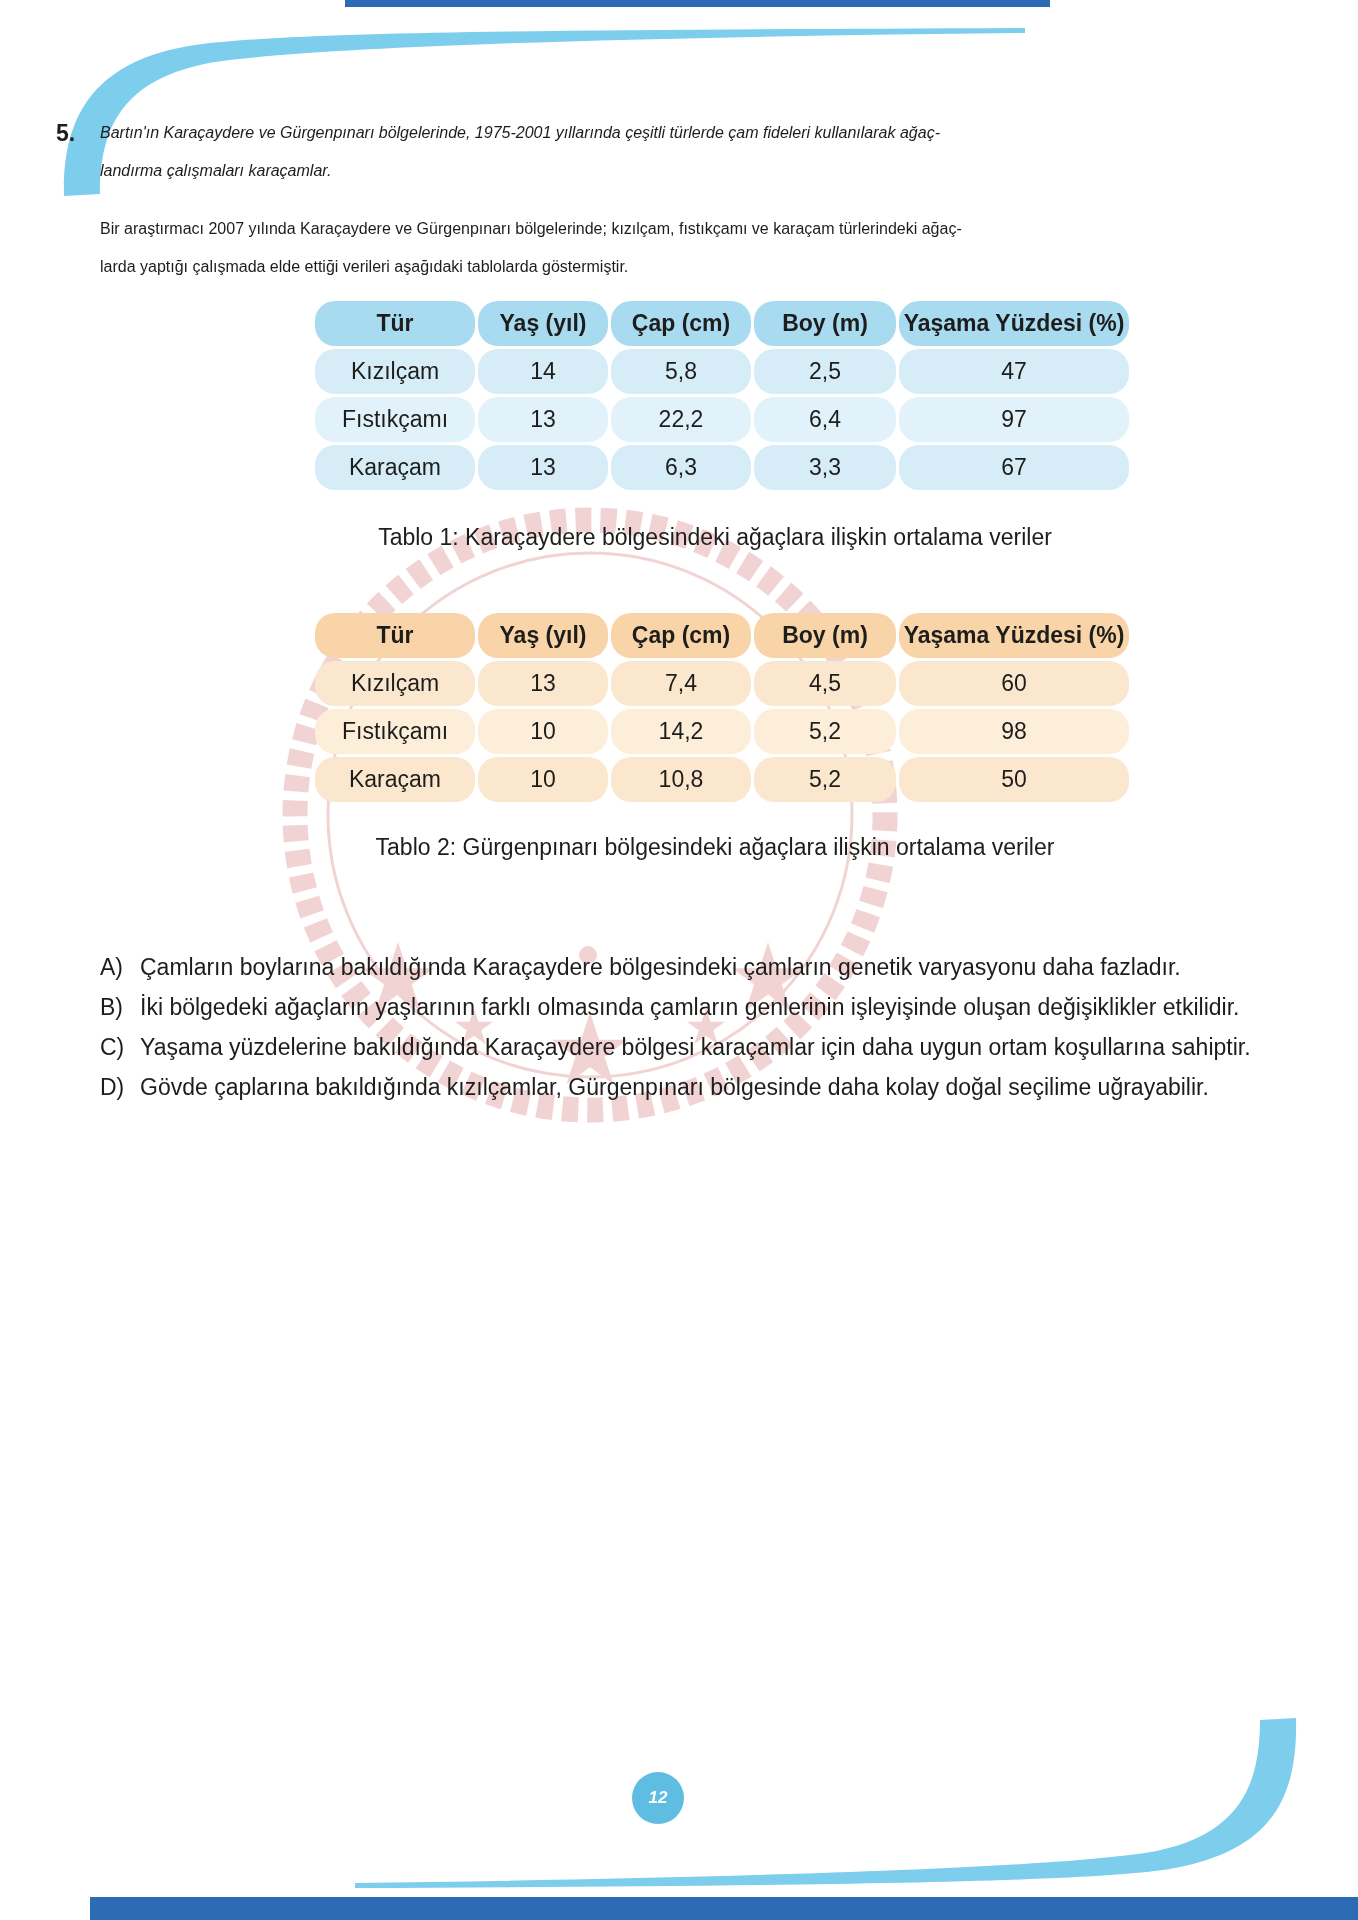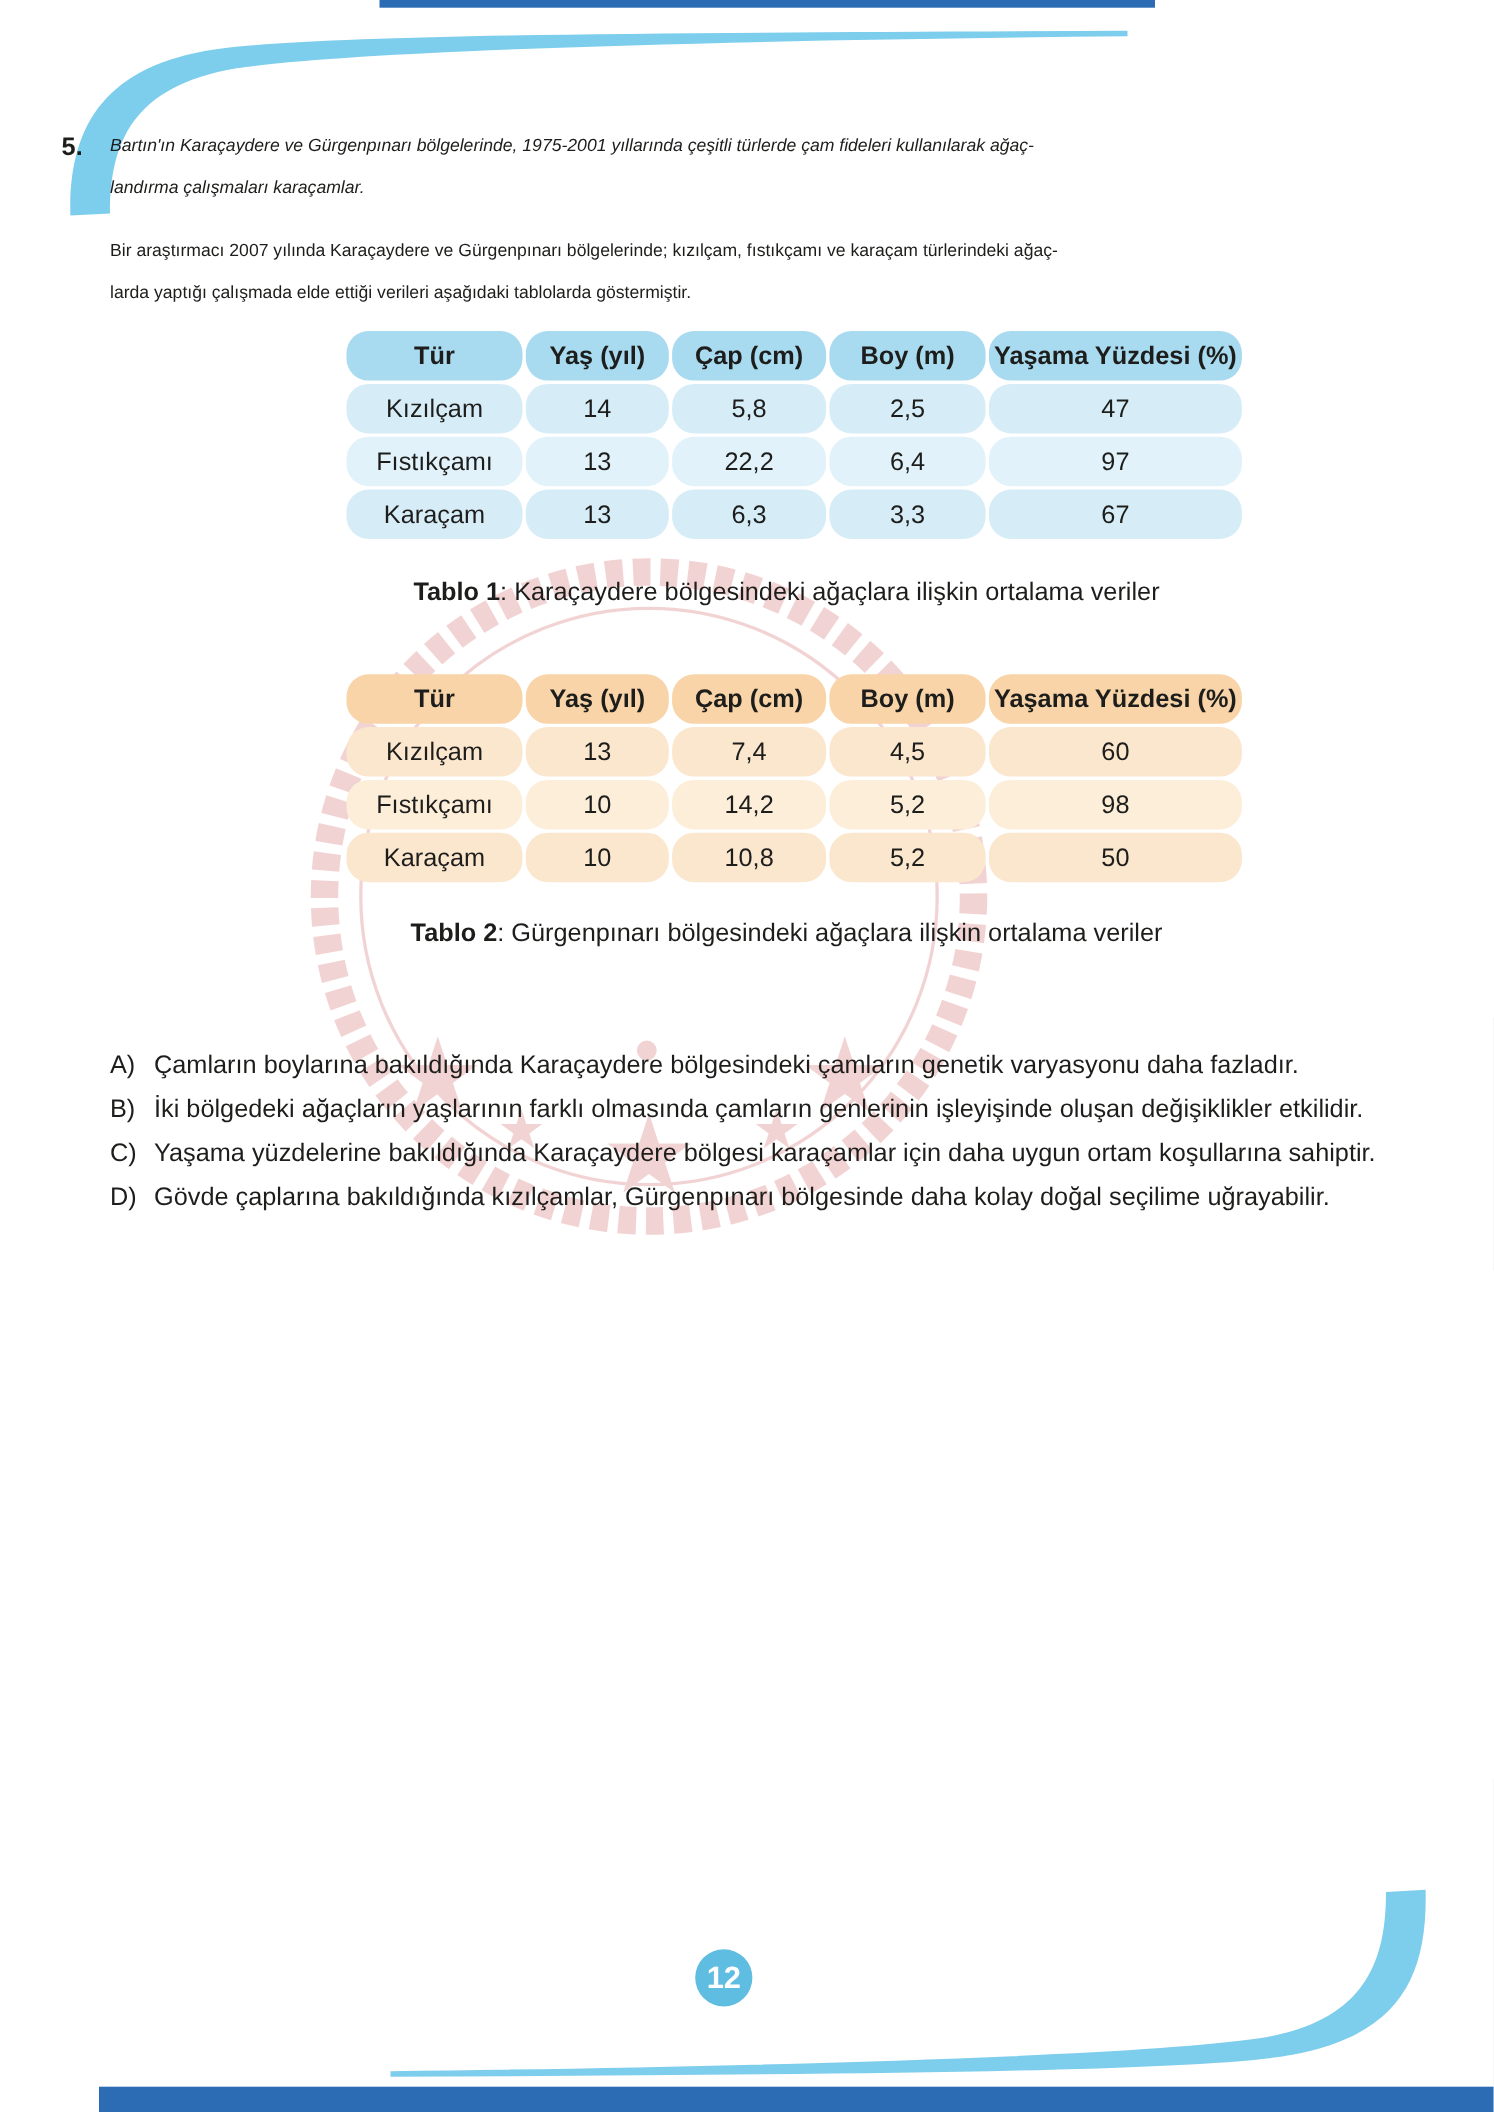--- a/index.html
+++ b/index.html
@@ -3,21 +3,21 @@
 <meta charset="utf-8">
 <style>
   html,body{margin:0;padding:0;background:#e9e9e9;}
   .page{
     position:relative;width:1358px;height:1920px;background:#ffffff;
     font-family:"Liberation Sans","DejaVu Sans",sans-serif;color:#1d1d1b;
     overflow:hidden;margin:0 auto;
   }
   .txt{font-size:16px;line-height:38px;}
   .italic{font-style:italic;}
-  .bold{font-weight:bold;}
+  .bold{font-weight:normal;}
   
   .deco-svg{position:absolute;left:0;top:0;width:1358px;height:1920px;pointer-events:none;}
   .bar-top{position:absolute;left:345px;top:0;width:705px;height:7px;background:#2b6cb4;}
   .bar-bottom{position:absolute;left:90px;top:1897px;width:1268px;height:23px;background:#2b6cb4;}
   
   .q-number{position:absolute;left:56px;top:114px;width:42px;font-weight:bold;font-size:23px;line-height:38px;}
   .q-intro{position:absolute;left:100px;top:114px;width:1200px;}
   .q-body{position:absolute;left:100px;top:210px;width:1200px;}
   
   table.data{border-collapse:separate;border-spacing:3px;table-layout:fixed;}
@@ -36,22 +36,22 @@
   .cap1{top:522px;}
   .cap2{top:832px;}
   
   .prompt{position:absolute;left:100px;top:892px;width:1210px;font-weight:bold;font-size:23px;line-height:34px;}
   .option{position:absolute;left:100px;width:1220px;font-size:23px;line-height:34px;white-space:nowrap;}
   .opt-label{display:inline-block;width:40px;}
   .opt-a{top:950px}.opt-b{top:990px}.opt-c{top:1030px}.opt-d{top:1070px}
   
   .page-badge{
     position:absolute;left:632px;top:1772px;width:52px;height:52px;border-radius:50%;
-    background:#5fbde2;color:#ffffff;font-weight:bold;font-size:28px;
-    display:flex;align-items:center;justify-content:center;
+    background:#5fbde2;color:#ffffff;font-weight:bold;font-size:17px;
+    display:flex;align-items:center;justify-content:center;font-style:italic;
   }
 </style>
 </head>
 <body>
 
 <div class="page">
 
   <svg class="deco-svg" viewBox="0 0 1358 1920" aria-hidden="true">
 
     <g opacity="0.5" fill="#e7a9a9" stroke="#e7a9a9">

